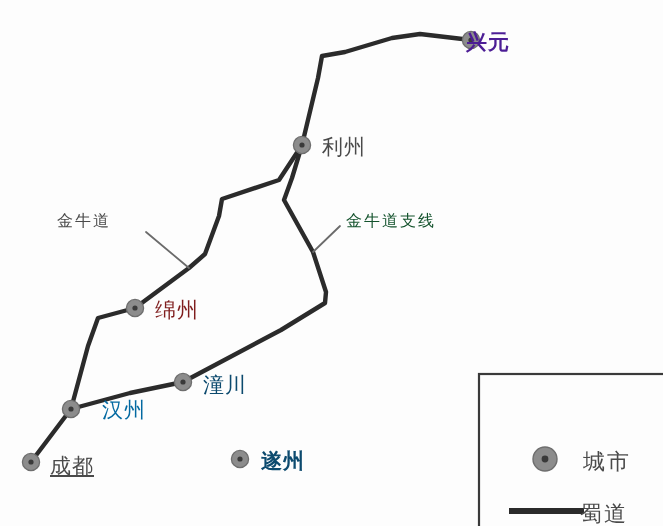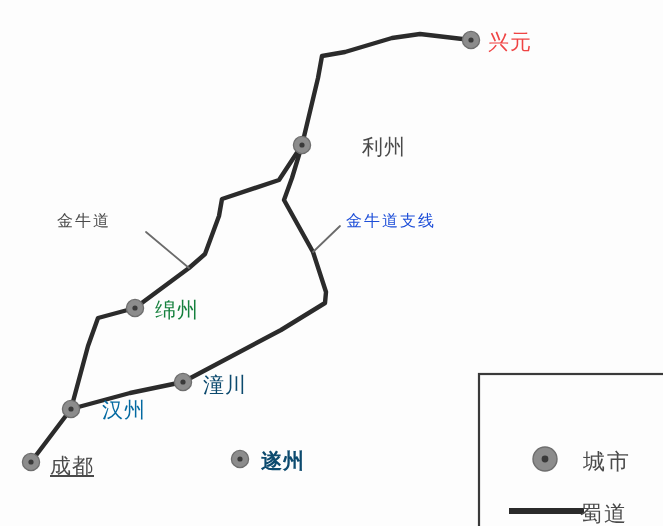--- a/index.html
+++ b/index.html
@@ -87,29 +87,29 @@
       </g>
     <g>
       <rect id="legend-box" fill="#fdfdfd" stroke="#3a3a3a" stroke-width="2.2" x="479" y="374" width="190" height="158"></rect>
       <circle id="legend-marker-ring" cx="545" cy="459" r="12" fill="#8c8c8c" stroke="#6e6e6e" stroke-width="1.4"></circle>
       <circle id="legend-marker-core" cx="545" cy="459" r="3.4" fill="#3a3a3a"></circle>
       <line id="legend-route-line" x1="509" y1="511" x2="584" y2="511" stroke="#2b2b2b" stroke-width="6" stroke-linecap="butt"></line>
     </g>
   </svg>
 
   <div id="city-labels">
-      <div class="city-label" style="left: 488px; top: 28px; color: #ef4444;">兴元</div>
-      <div class="city-label" style="left: 322px; top: 133px; color: rgb(74, 74, 74); margin-left: 40px;">利州</div>
-      <div class="city-label" style="left: 155px; top: 296px; color: #15803d;">绵州</div>
+      <div class="city-label" style="left: 466px; top: 28px; color: #4c1d95; font-weight: bold;">兴元</div>
+      <div class="city-label" style="left: 322px; top: 133px; color: rgb(74, 74, 74);">利州</div>
+      <div class="city-label" style="left: 155px; top: 296px; color: #7f1d1d;">绵州</div>
       <div class="city-label" style="left: 203px; top: 371px; color: #0c4a6e;">潼川</div>
       <div class="city-label" style="left: 102px; top: 396px; color: #0369a1;">汉州</div>
       <div class="city-label" style="left: 50px; top: 452px; color: rgb(74, 74, 74); text-decoration: underline;">成都</div>
       <div class="city-label" style="left: 261px; top: 447px; color: #0c4a6e; font-weight: bold;">遂州</div>
     </div>
   <div id="annotation-labels">
       <div class="route-annotation" style="left: 57px; top: 211px; color: rgb(74, 74, 74);">金牛道</div>
-      <div class="route-annotation" style="left: 346px; top: 211px; color: #1d4ed8;">金牛道支线</div>
+      <div class="route-annotation" style="left: 346px; top: 211px; color: #14532d;">金牛道支线</div>
     </div>
 
   <div class="legend-entry-label" id="legend-label-city" style="left: 583px; top: 447px;">城市</div>
   <div class="legend-entry-label" id="legend-label-route" style="left: 580px; top: 499px;">蜀道</div>
 
 </div>
 
 </body></html>

